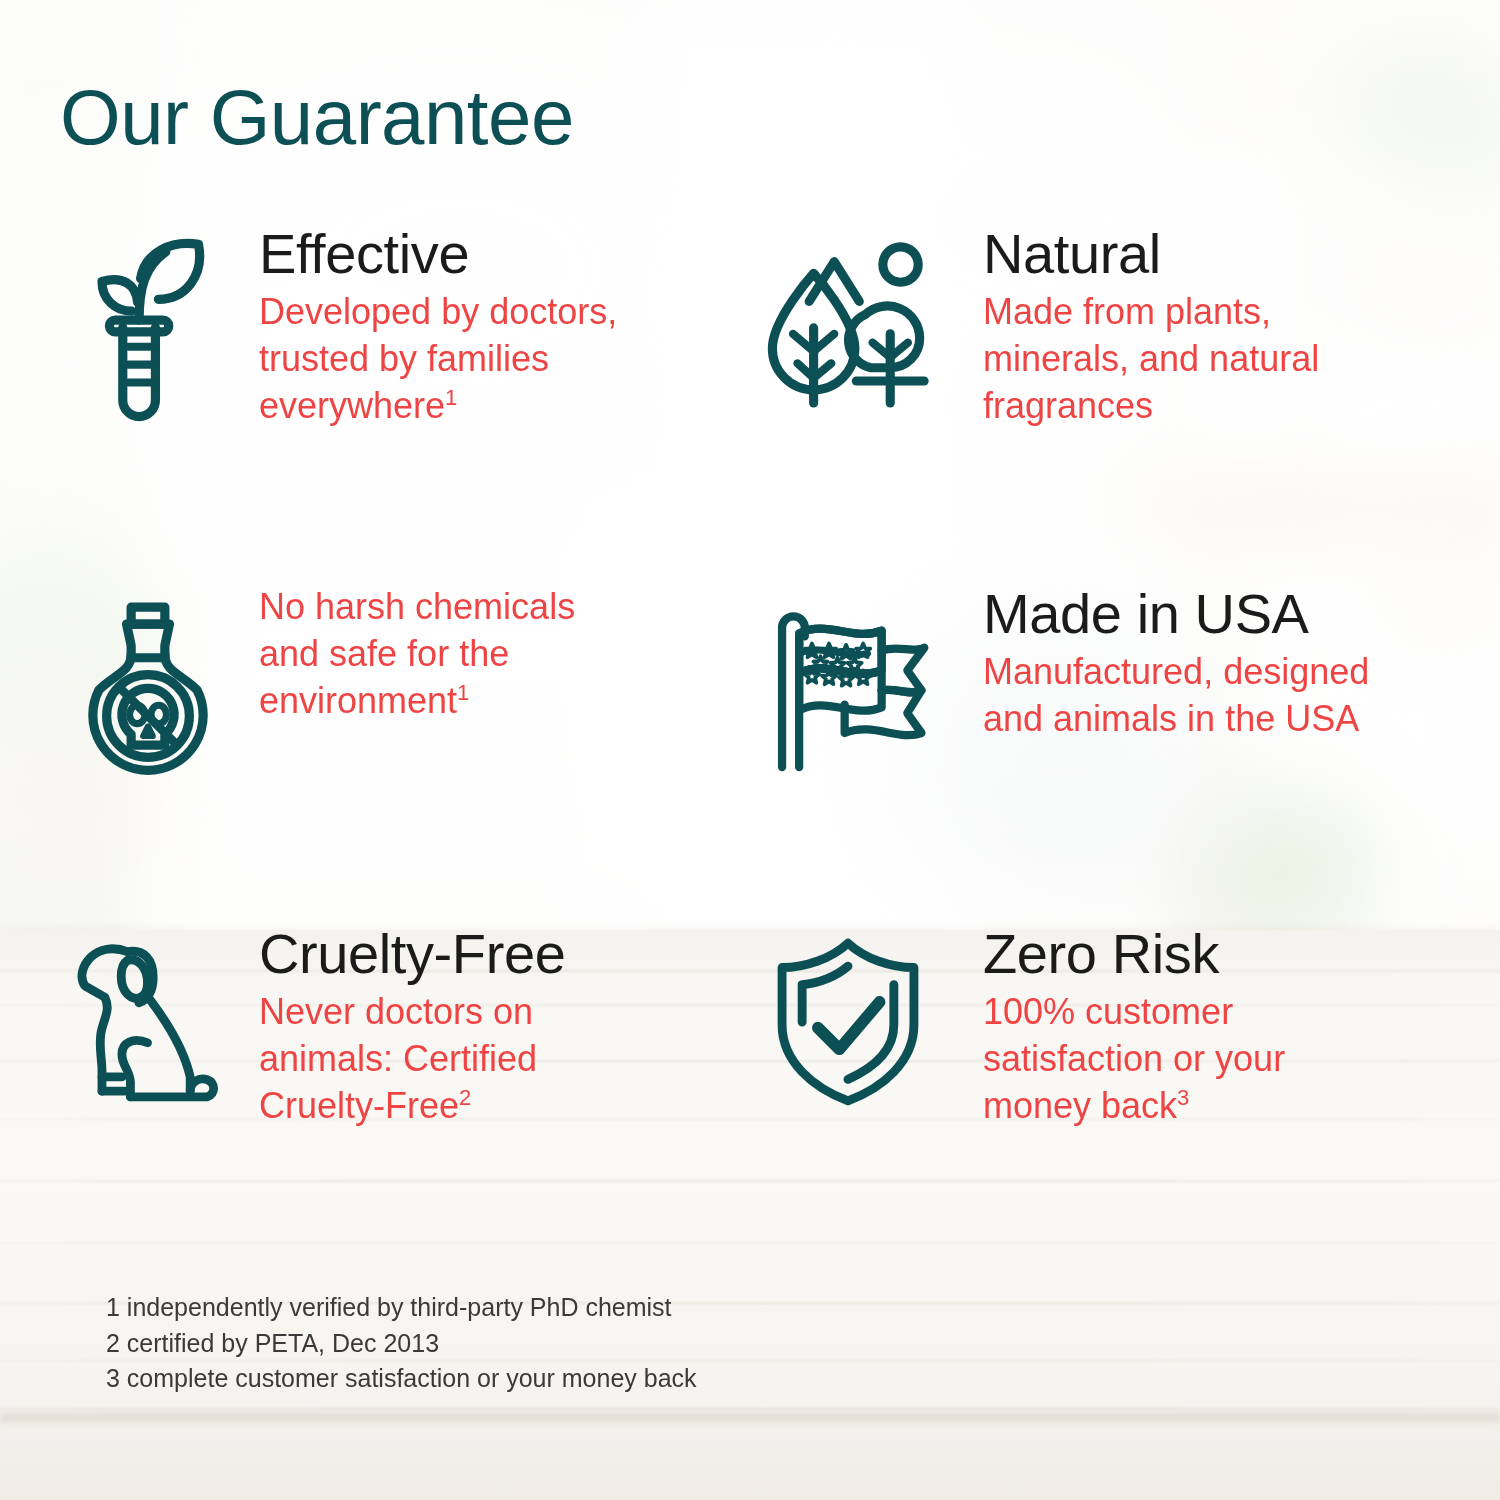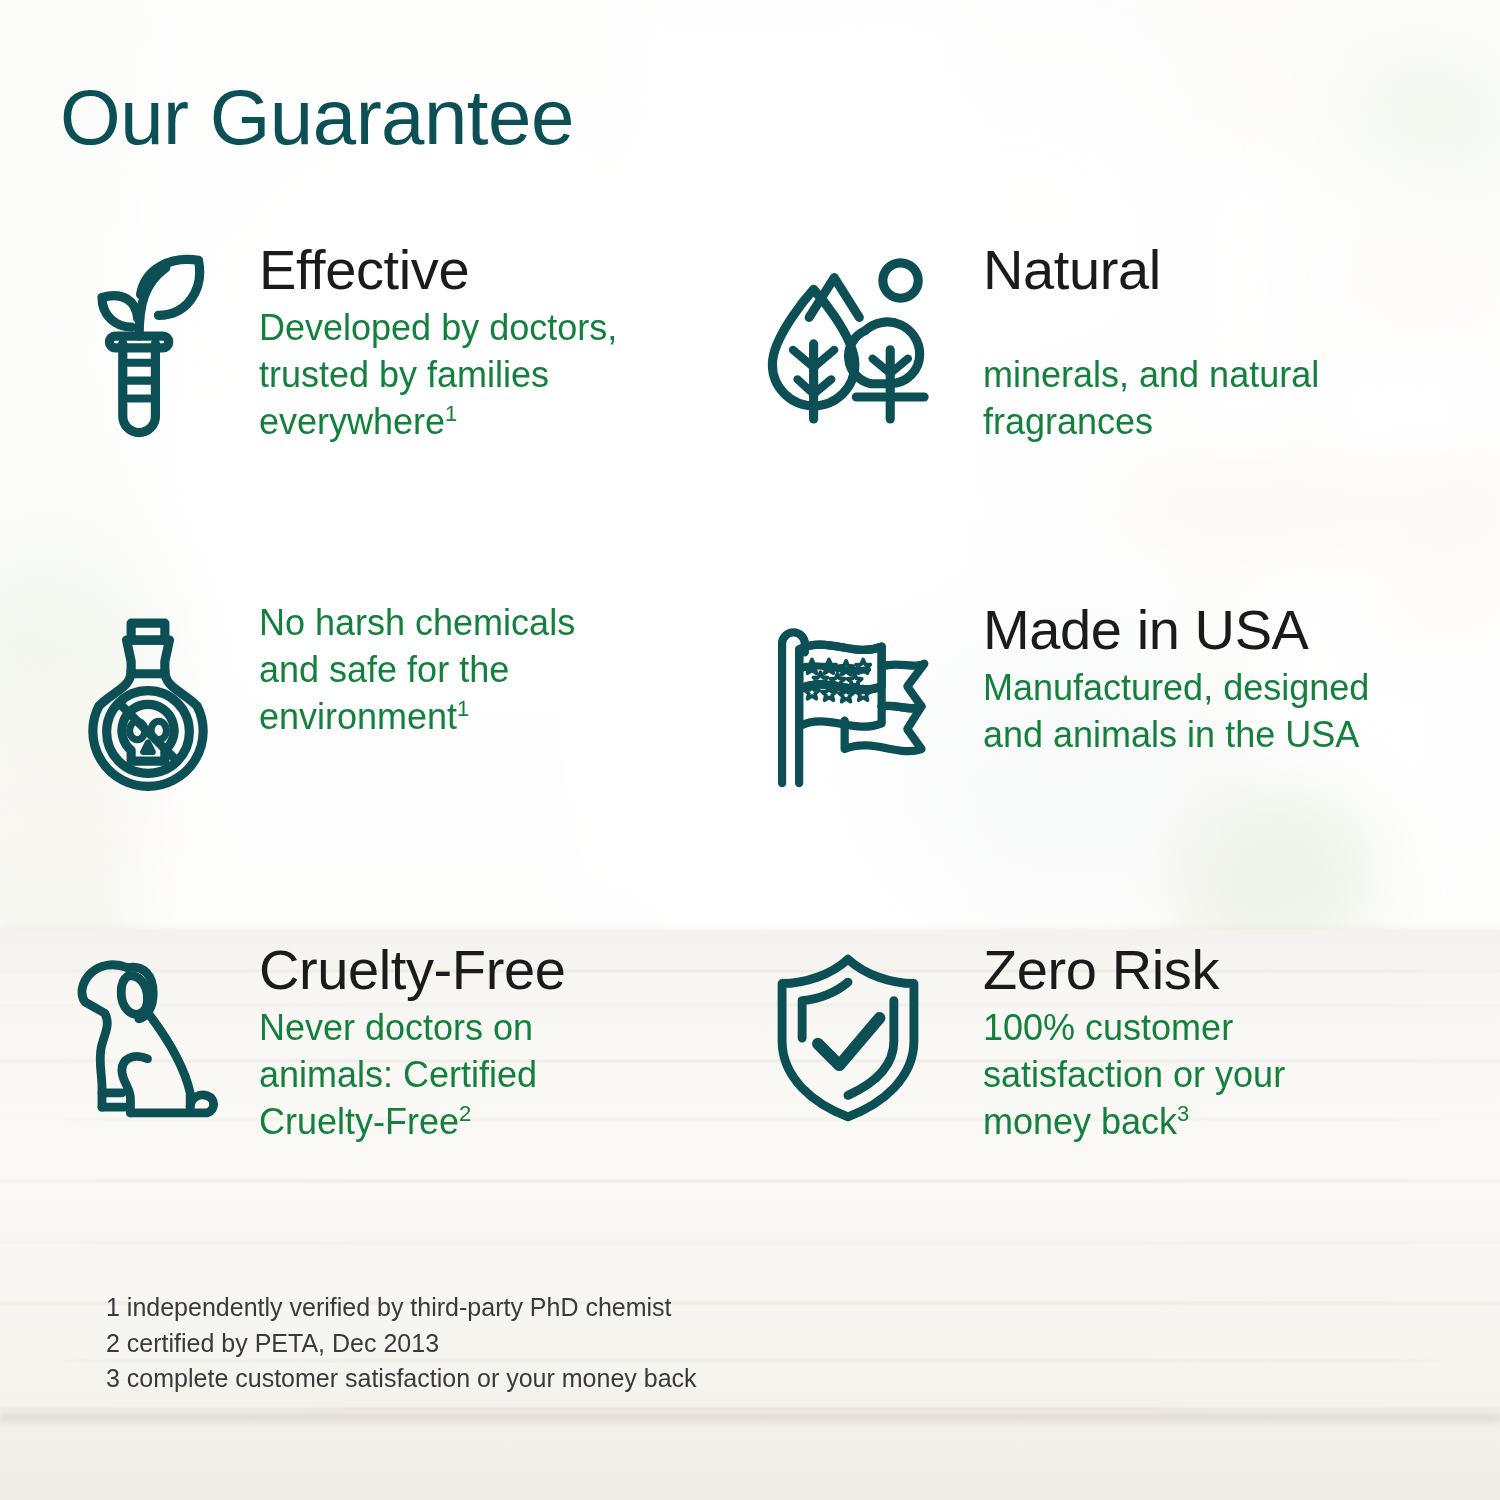--- a/index.html
+++ b/index.html
@@ -114,21 +114,21 @@
     font-weight: 400;
     letter-spacing: -0.5px;
     color: #0c5055;
     line-height: 1.0;
     white-space: nowrap;
   }
 
   .grid {
     position: absolute;
     left: 60px;
-    top: 240px;
+    top: 224px;
     width: 1380px;
     display: grid;
     grid-template-columns: 700px 680px;
     grid-template-rows: 360px 340px 300px;
   }
   .feature {
     display: flex;
     align-items: flex-start;
     gap: 24px;
   }
@@ -153,21 +153,21 @@
     line-height: 1.06;
     color: #1b1b1b;
     letter-spacing: -0.4px;
     white-space: nowrap;
   }
   .feature p {
     margin: 0;
     font-size: 36px;
     font-weight: 400;
     line-height: 1.30;
-    color: #15803d;
+    color: #ef4444;
   }
   .feature p sup {
     font-size: 22px;
     vertical-align: super;
     line-height: 0;
   }
 
   
   .cell-1 .icon-slot { padding-top: 10px; }
   .cell-2 .icon-slot { padding-top: 12px; }
@@ -276,21 +276,21 @@
             <path d="M33 78 L19 66 M33 78 L47 66 M33 96 L22 86 M33 96 L45 86" stroke-width="5.6"></path>
             <path d="M68 53 a22 22 0 0 1 37 16 a20 20 0 0 1 -20 20 H72 a19 19 0 0 1 -4 -36z"></path>
             <path d="M85 66 V113"></path>
             <path d="M85 82 L73 72 M85 82 L97 72" stroke-width="5.6"></path>
             <path d="M62 98 H108"></path>
           </svg>
         </div>
         <div class="txt">
           <h3>Natural</h3>
           <p>
-            <br>
+            <span>Made from plants,</span><br>
             <span>minerals, and natural</span><br>
             <span>fragrances</span>
           </p>
         </div>
       </div>
 
       <div class="feature cell-3">
         <div class="icon-slot">
           <svg width="160" height="190" viewBox="0 0 104 124" fill="none" stroke="#0c5055" stroke-width="6" stroke-linecap="round" stroke-linejoin="round">
             <path d="M41 6 h22 v11 h-22z"></path>

